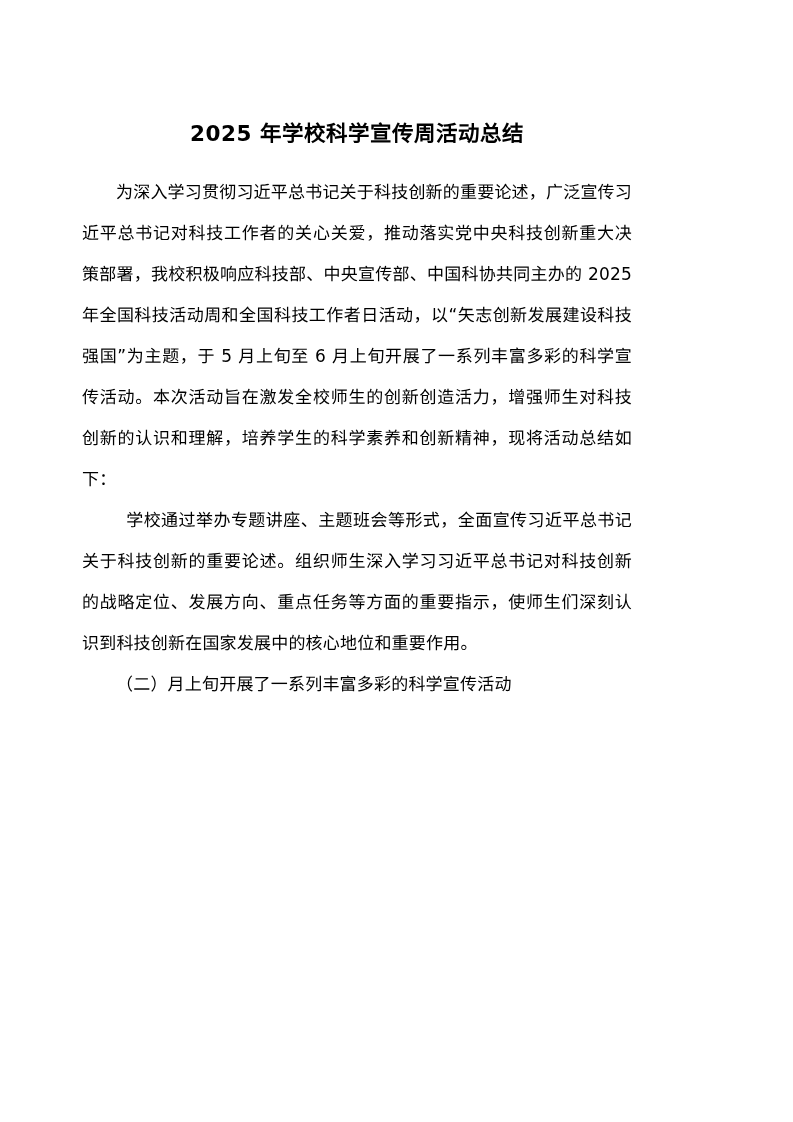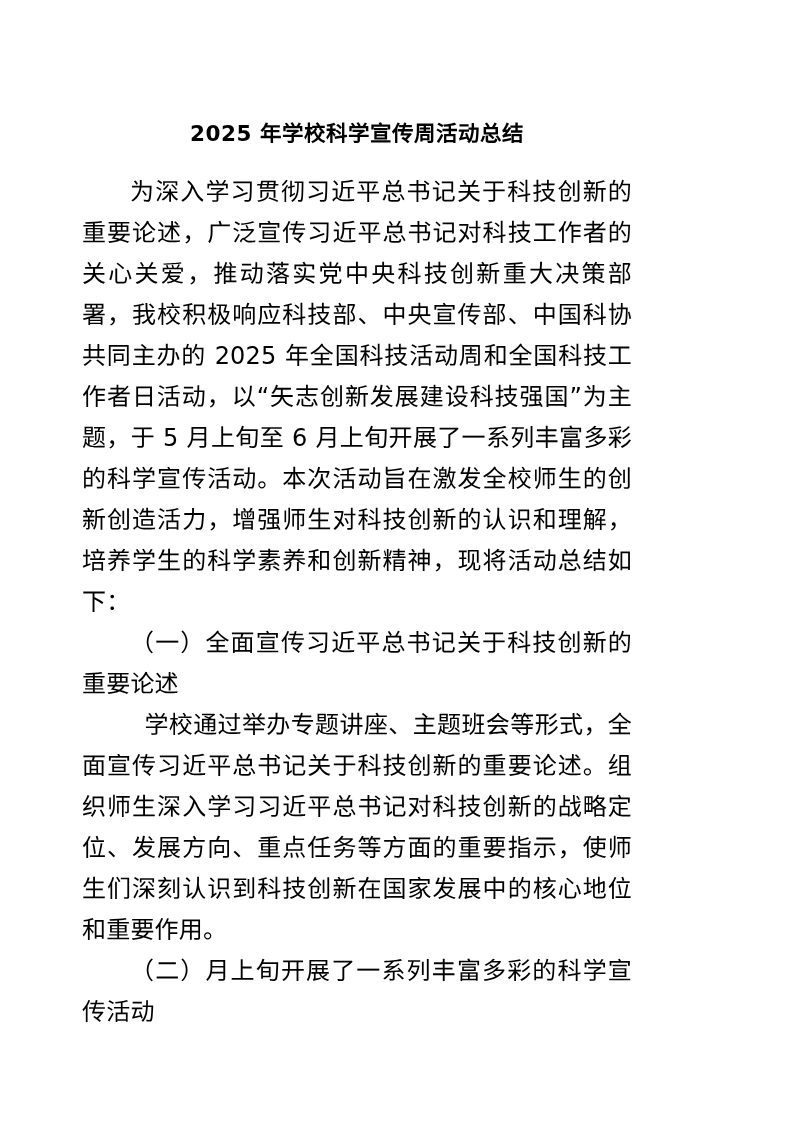--- a/index.html
+++ b/index.html
@@ -25,21 +25,21 @@
   }
   .doc-title {
     font-size: 21.5px;
     line-height: 1.5;
     text-align: center;
     font-weight: 700;
     letter-spacing: 0.5px;
     margin: 0 0 22px 0;
   }
   .para {
-    font-size: 24px;
+    font-size: 17px;
     line-height: 41px;
     text-align: justify;
     text-justify: inter-ideograph;
     margin: 0;
     letter-spacing: 0.2px;
   }
   .indent-2 {
     text-indent: 2em;
   }
   .indent-2-5 {
@@ -49,20 +49,19 @@
 </head>
 <body>
 
 <div class="page">
 
   <h1 class="doc-title">2025 年学校科学宣传周活动总结</h1>
 
   <p class="para indent-2">为深入学习贯彻习近平总书记关于科技创新的重要论述，广泛宣传习近平总书记对科技工作者的关心关爱，推动落实党中央科技创新重大决策部署，我校积极响应科技部、中央宣传部、中国科协共同主办的 2025 年全国科技活动周和全国科技工作者日活动，以“矢志创新发展建设科技强国”为主题，于 5 月上旬至 6 月上旬开展了一系列丰富多彩的科学宣传活动。本次活动旨在激发全校师生的创新创造活力，增强师生对科技创新的认识和理解，培养学生的科学素养和创新精神，现将活动总结如下：</p>
 
 
-  <p class="para indent-2">（一）全面宣传习近平总书记关于科技创新的重要论述</p>
 
   <p class="para indent-2-5">学校通过举办专题讲座、主题班会等形式，全面宣传习近平总书记关于科技创新的重要论述。组织师生深入学习习近平总书记对科技创新的战略定位、发展方向、重点任务等方面的重要指示，使师生们深刻认识到科技创新在国家发展中的核心地位和重要作用。</p>
 
   <p class="para indent-2">（二）月上旬开展了一系列丰富多彩的科学宣传活动</p>
 
 
 </div>
 
 </body></html>

